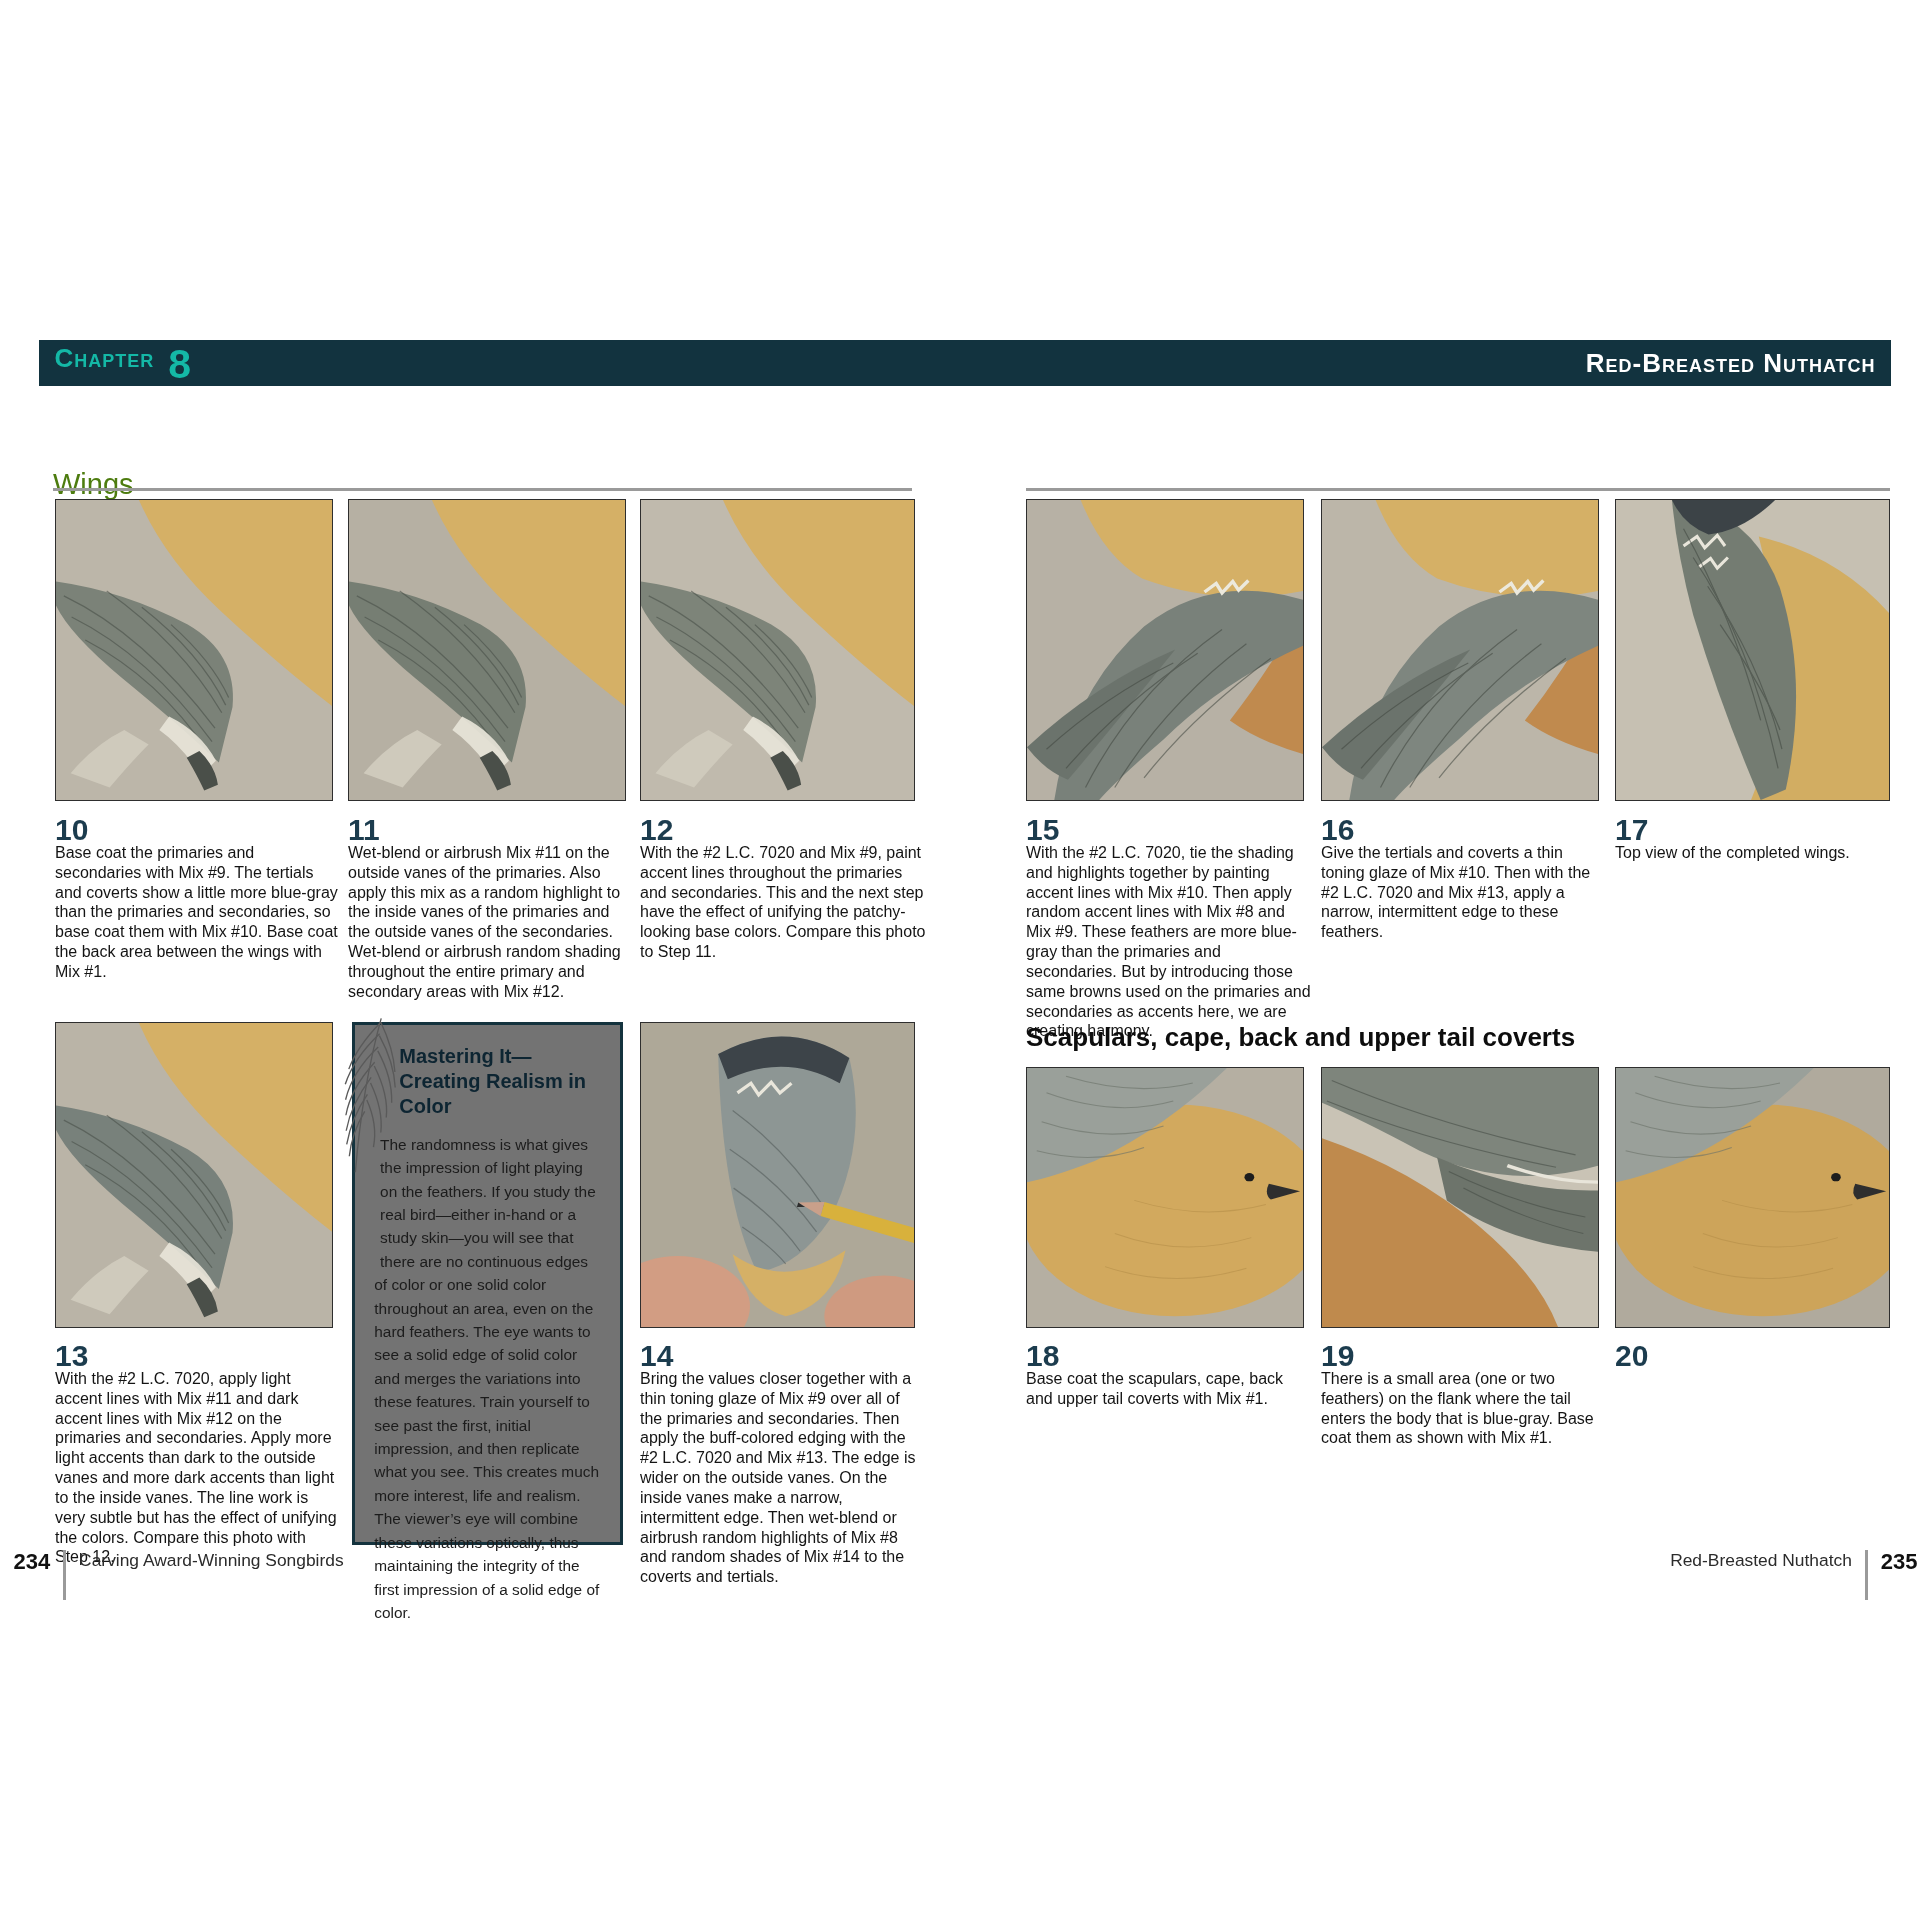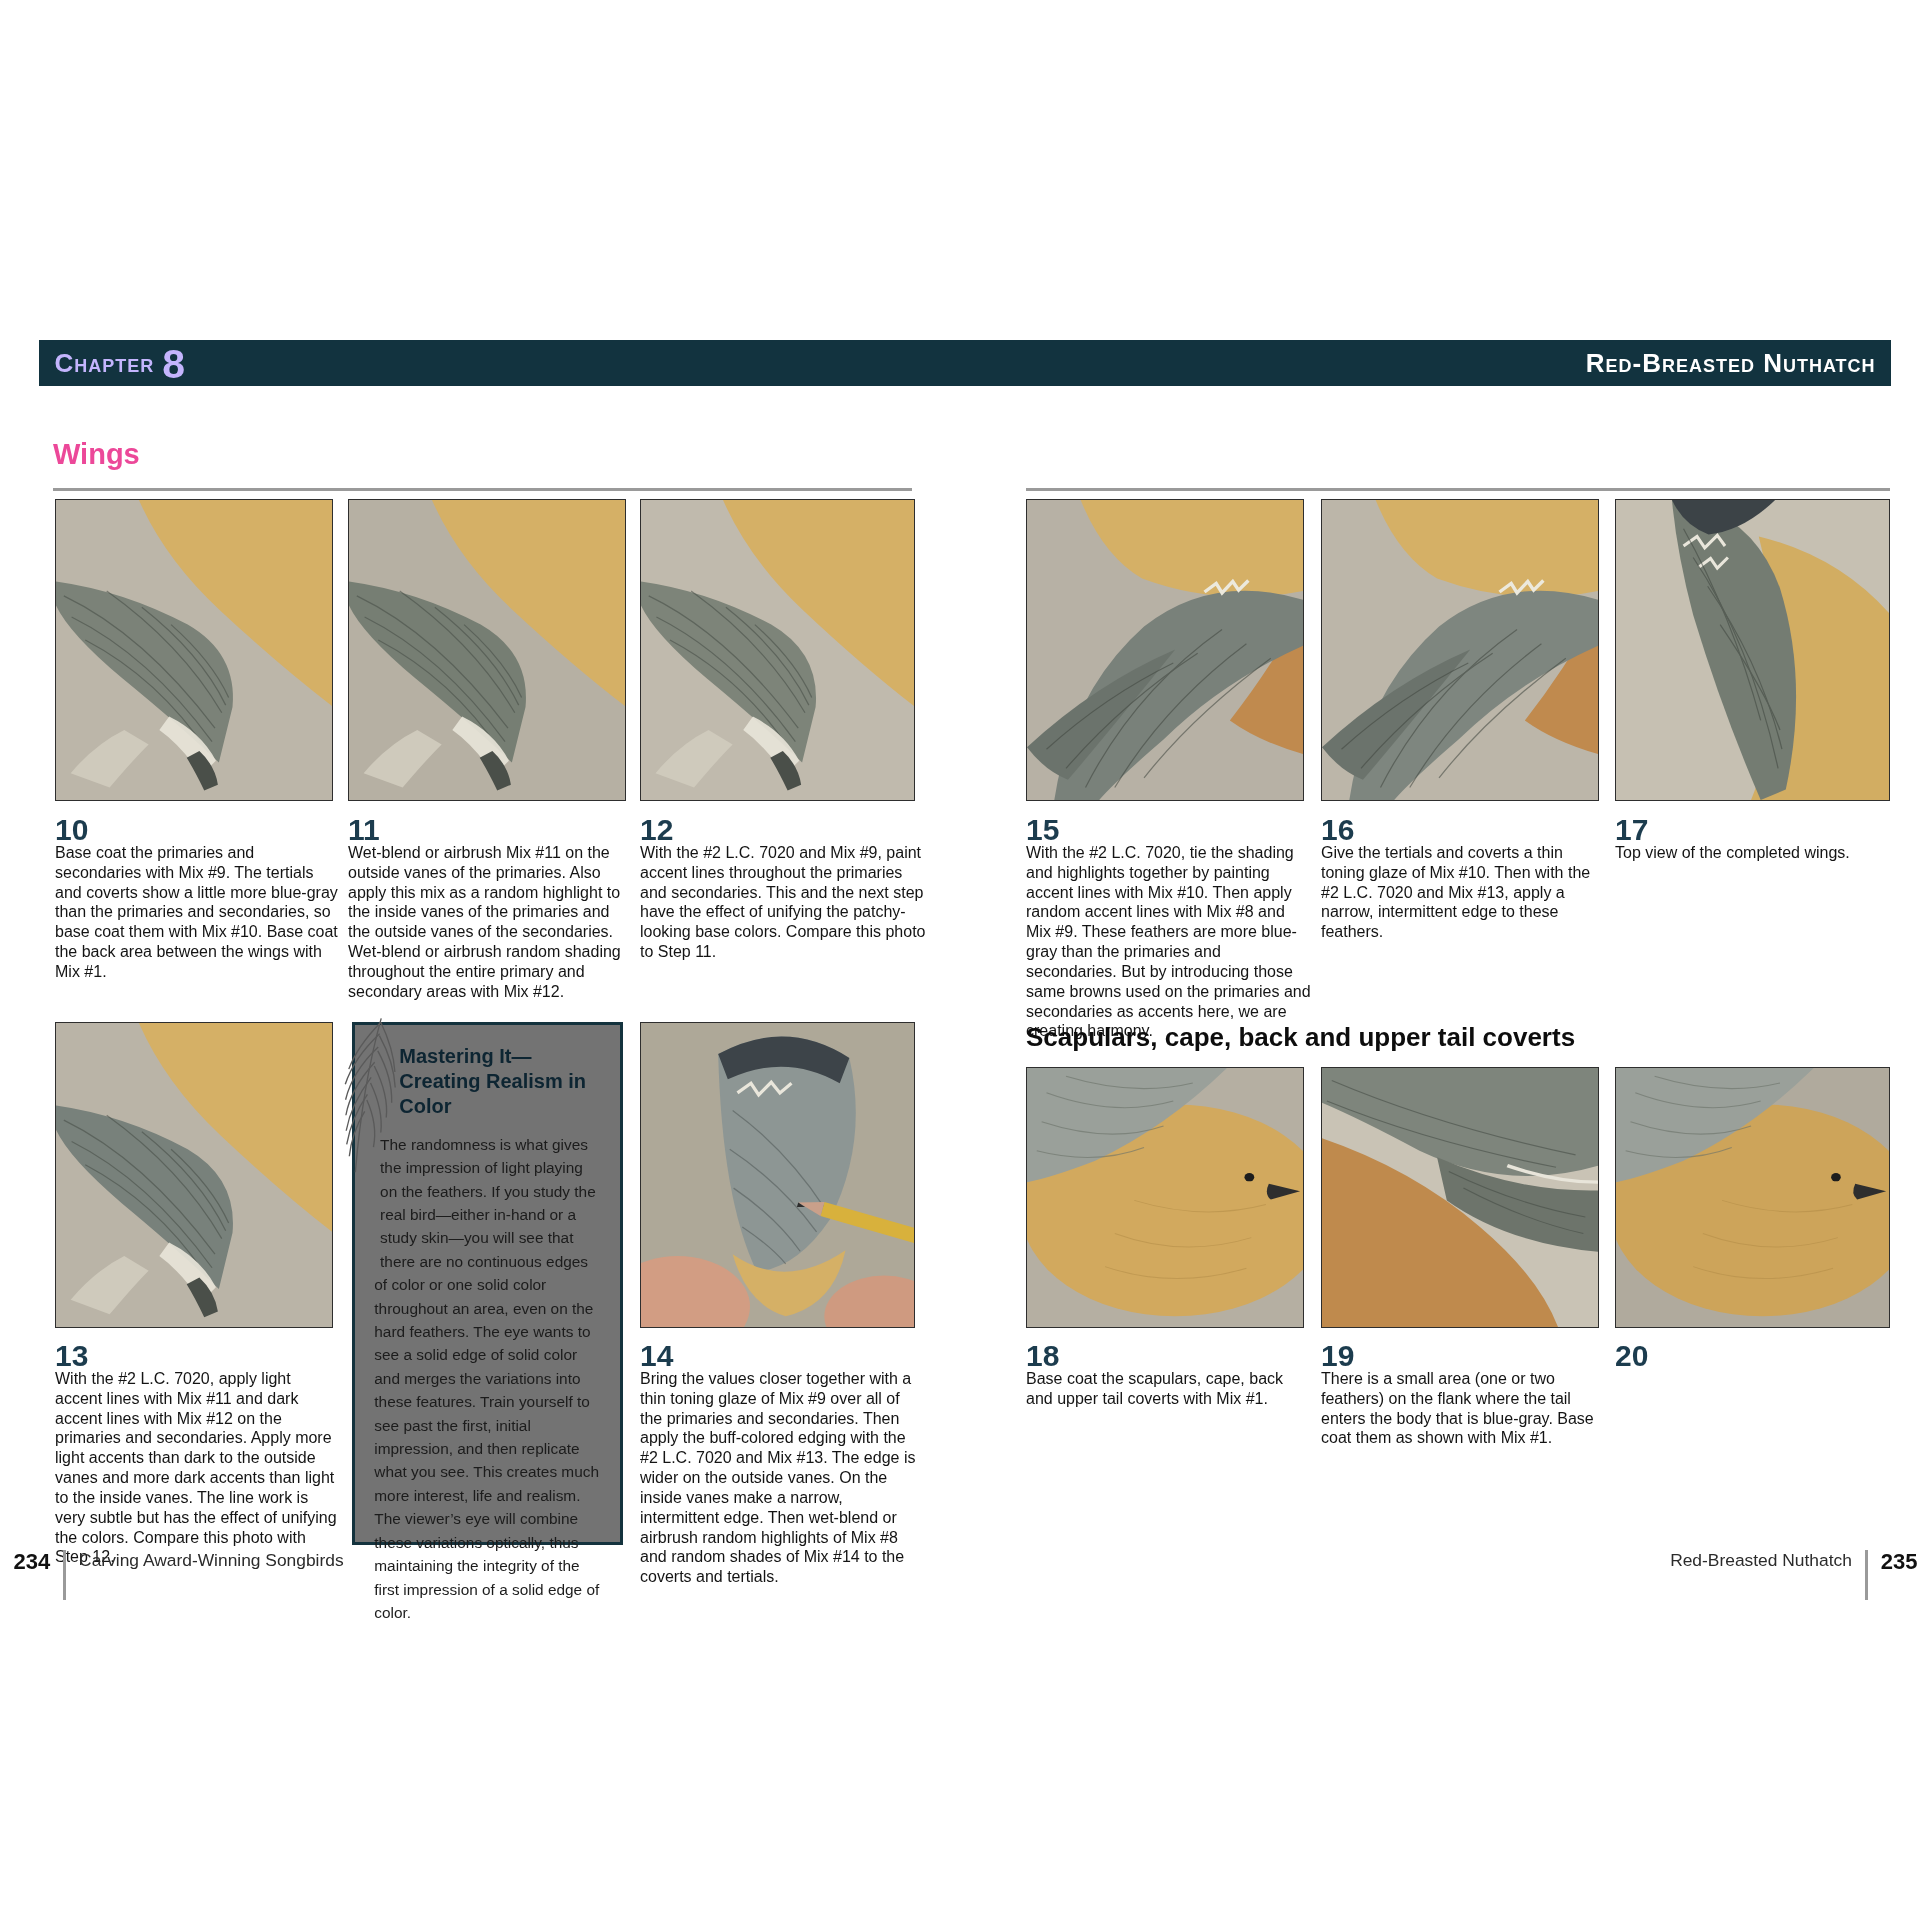--- a/index.html
+++ b/index.html
@@ -1,26 +1,26 @@
 <!DOCTYPE html>
 <html><head>
 <meta charset="utf-8">
 <style>
   html,body{margin:0;padding:0;background:#ffffff;}
   body{width:1931px;height:1931px;position:relative;font-family:"Liberation Sans",sans-serif;color:#111;}
   .abs{position:absolute;}
 
   
   .chapterbar{left:39px;top:340px;width:1852px;height:46px;background:#12333f;display:flex;align-items:center;justify-content:space-between;padding:0 15.4px;box-sizing:border-box;}
-  .chap-left{color:#c4b5fd;font-variant:small-caps;font-weight:bold;font-size:26px;letter-spacing:1px;display:flex;align-items:center;gap:8px;}
+  .chap-left{color:#14b8a6;font-variant:small-caps;font-weight:bold;font-size:26px;letter-spacing:1px;display:flex;align-items:flex-start;gap:14px;}
   .chap-num{font-size:41px;font-weight:bold;font-variant:normal;line-height:1;position:relative;top:1px;}
   .chap-right{color:#fff;font-variant:small-caps;font-weight:bold;font-size:26px;letter-spacing:1px;}
 
   
-  .h-wings{left:53px;top:438px;font-size:29px;font-weight:bold;color:#ec4899;}
+  .h-wings{left:53px;top:468px;font-size:29px;font-weight:normal;color:#4d7c0f;}
   .rule{height:2.9px;background:#9a9a9a;}
   .h-scap{left:1026px;top:1022px;font-size:26px;font-weight:bold;color:#0d0d0d;}
 
   
   .photo{border:1px solid #2e2e2e;box-sizing:border-box;background:#b9b3a6;overflow:hidden;}
   .photo svg{display:block;width:100%;height:100%;}
 
   
   .caption{display:flex;align-items:flex-start;flex-direction:column;}
   .caption .num{font-size:30px;font-weight:bold;color:#1c3c4e;line-height:0.9;margin-right:3.9px;flex:none;}

